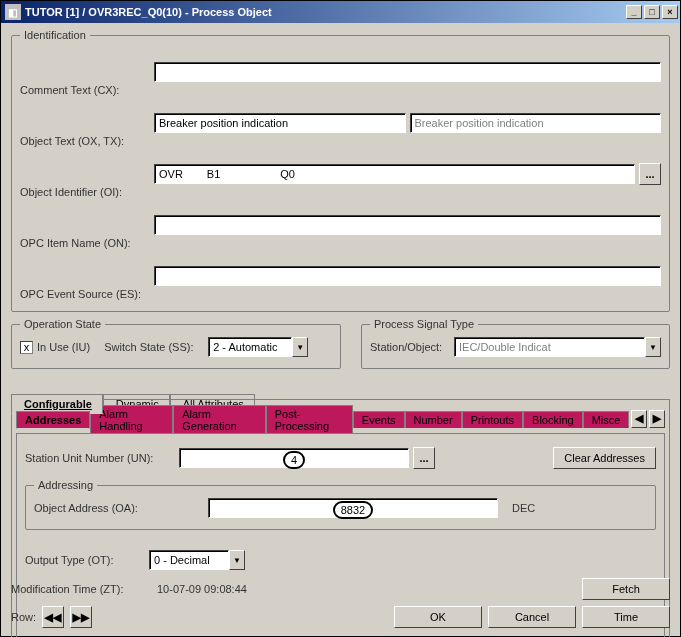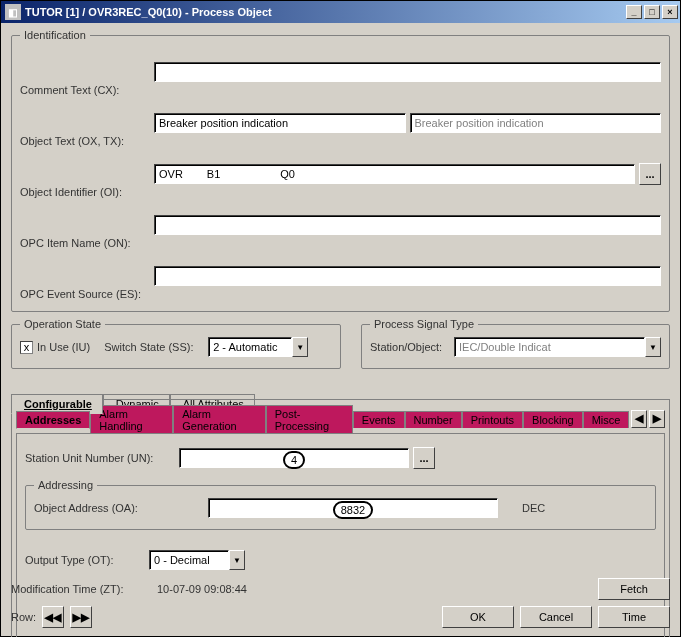--- a/index.html
+++ b/index.html
@@ -25,21 +25,21 @@
       box-shadow: inset 1px 1px 0 #000;
       padding: 2px 4px; flex: 1;
     }
     .disabled { background: #ece9d8; color: #808080; }
     .btn, button {
       height: 22px; background: #d4d0c8;
       border: 1px solid #404040; border-top-color: #fff; border-left-color: #fff;
       padding: 0 10px; cursor: pointer; font-size: 11px;
     }
     .btn-sm { width: 22px; padding: 0; text-align: center; font-weight: bold; }
-    .btn-wide { width: 72px; }
+    .btn-wide { width: 88px; }
     .checkbox { width: 13px; height: 13px; background: #fff; border: 1px solid #808080; border-top-color:#404040; border-left-color:#404040; display:inline-flex; align-items:center; justify-content:center; font-size:10px; line-height:1; }
     .select { display: inline-flex; align-items: center; }
     .select input { width: 90px; }
     .select .arrow { width: 16px; height: 20px; background: #d4d0c8; border:1px solid #404040; border-top-color:#fff; border-left-color:#fff; display:inline-flex; align-items:center; justify-content:center; font-size:8px; }
 
     .twocol { display: flex; gap: 20px; }
     .twocol > fieldset { flex: 1; margin-bottom: 4px; }
 
     .maintabs { display: flex; margin-top: 6px; }
     .maintabs .tab { border: 1px solid #808080; border-bottom: none; padding: 3px 10px 3px 12px; background: #d4d0c8; cursor: pointer; position: relative; top: 15px; text-decoration: underline; }
@@ -162,30 +162,31 @@
       </div>
 
       <div class="subpanel">
         <div class="row">
           <span class="lbl" style="width:150px">Station Unit Number (UN):</span>
           <div class="textbox" style="flex:0 0 230px; text-align:center; position:relative;">
             <span class="circled">4</span>
           </div>
           <button class="btn-sm">...</button>
           <div style="flex:1"></div>
+          <button>Clear Addresses</button>
         </div>
 
         <fieldset style="margin-top:10px">
           <legend>Addressing</legend>
           <div class="row">
             <span class="lbl" style="width:170px">Object Address (OA):</span>
             <div class="textbox" style="flex:0 0 290px; text-align:center;">
               <span class="circled">8832</span>
             </div>
-            <span class="lbl" style="margin-left:20px">DEC</span>
+            <span class="lbl" style="margin-left:10px">DEC</span>
           </div>
         </fieldset>
 
         <div class="row" style="margin-top:20px">
           <span class="lbl" style="width:120px">Output Type (OT):</span>
           <div class="select">
             <input type="text" style="width: 80px;" value="0 - Decimal">
             <span class="arrow">▼</span>
           </div>
         </div>

